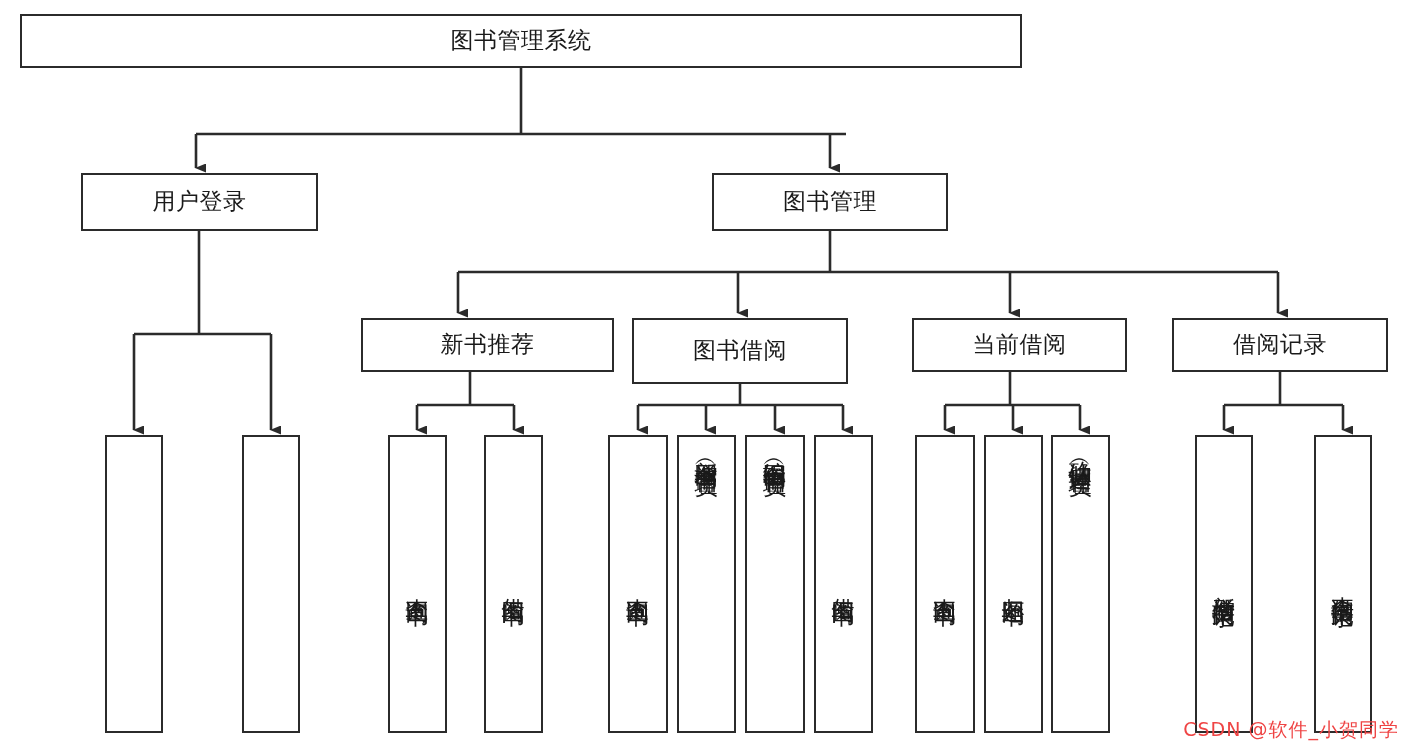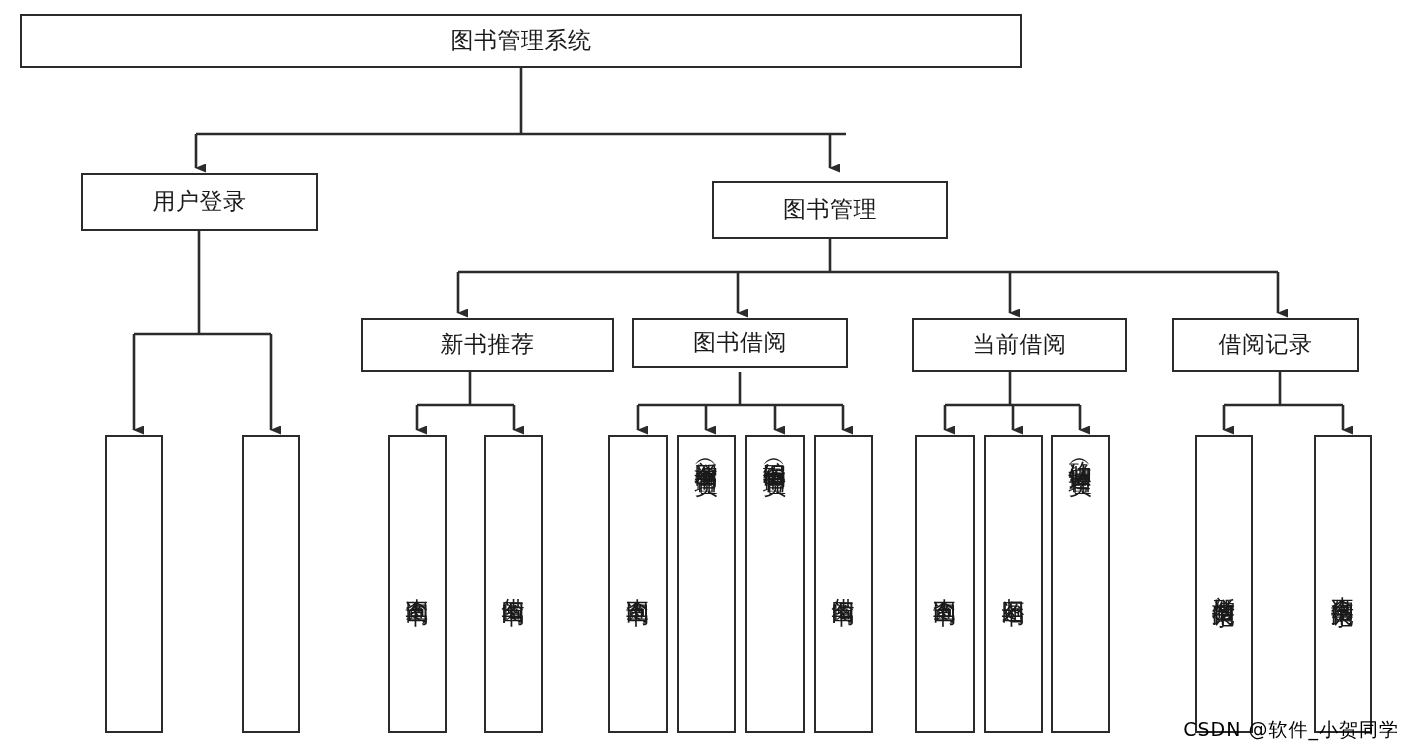--- a/index.html
+++ b/index.html
@@ -50,21 +50,21 @@
     overflow:hidden;
   }
   .node.v.center{ align-items:center; justify-content:center; }
   .node.v.bottom{ align-items:center; justify-content:flex-end; }
   .node.v.top{ align-items:center; justify-content:flex-start; }
   .watermark{
     position:absolute;
     right:6px;
     bottom:4px;
     font-size:19px;
-    color:#000000;
+    color:#ef4444;
     letter-spacing:1px;
     white-space:nowrap;
     font-family:"DejaVu Sans","Liberation Sans",sans-serif;
   }
 </style>
 </head>
 <body>
 
 <div id="stage">
 
@@ -118,34 +118,34 @@
     </g>
   </svg>
 
   <div class="node root h" style="left:20px;top:14px;width:1002px;height:54px;">
     <span>图书管理系统</span>
   </div>
 
   <div class="node h" style="left:81px;top:173px;width:237px;height:58px;">
     <span>用户登录</span>
   </div>
-  <div class="node h" style="left:712px;top:173px;width:236px;height:58px;margin-top:8px;">
+  <div class="node h" style="left:712px;top:173px;width:236px;height:58px;">
     <span>图书管理</span>
   </div>
 
   <div class="node h" style="left:361px;top:318px;width:253px;height:54px;">
     <span>新书推荐</span>
   </div>
-  <div class="node h" style="left:632px;top:318px;width:216px;height:50px;">
+  <div class="node h" style="left:632px;top:318px;width:216px;height:66px;">
     <span>图书借阅</span>
   </div>
   <div class="node h" style="left:912px;top:318px;width:215px;height:54px;">
     <span>当前借阅</span>
   </div>
-  <div class="node h" style="left:1172px;top:318px;width:187px;height:54px;text-align:right;">
+  <div class="node h" style="left:1172px;top:318px;width:216px;height:54px;text-align:right;">
     <span>借阅记录</span>
   </div>
 
   <div class="node v bottom" style="left:105px;top:435px;width:58px;height:298px;">
     <span>用户登录</span>
   </div>
   <div class="node v bottom" style="left:242px;top:435px;width:58px;height:298px;">
     <span>注销登录</span>
   </div>
 

